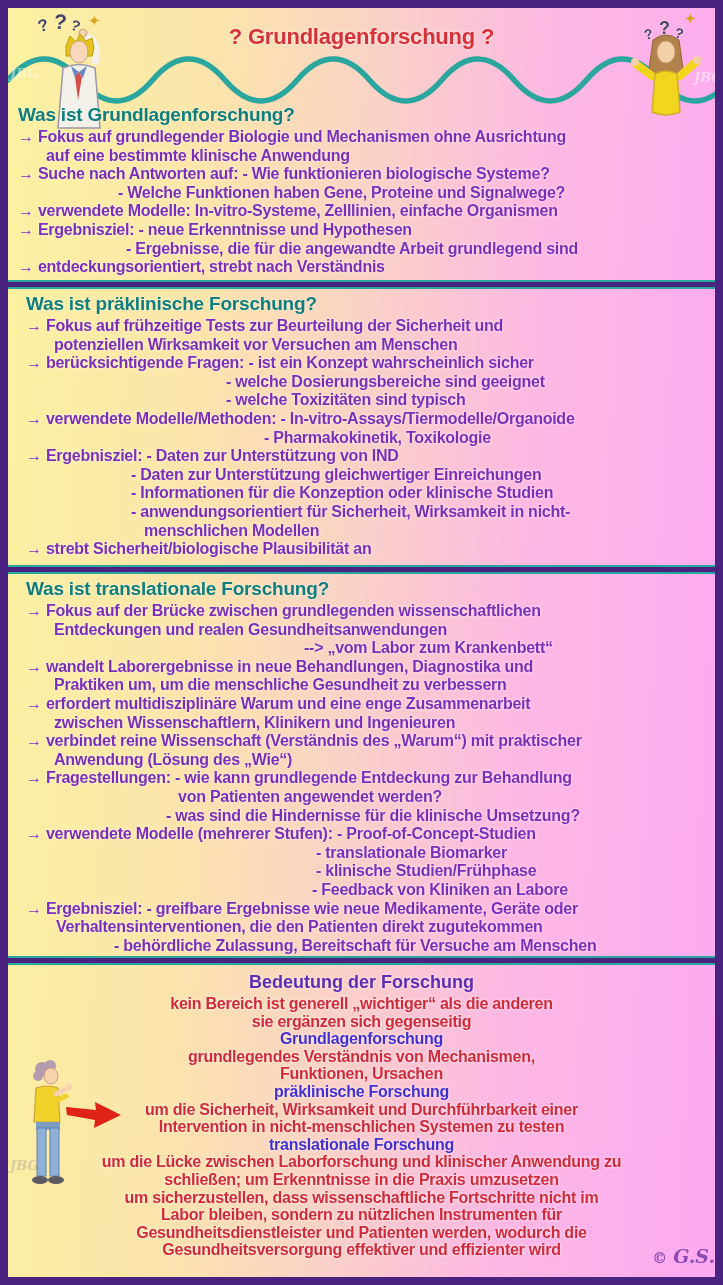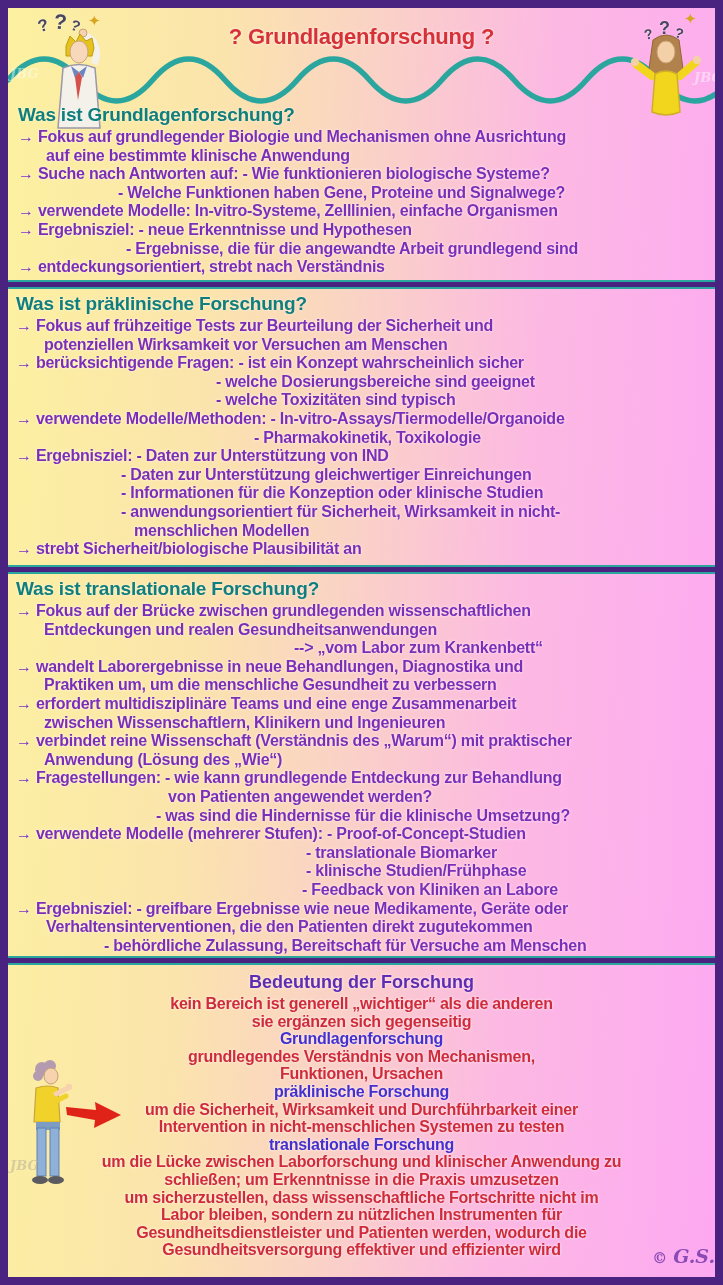--- a/index.html
+++ b/index.html
@@ -4,21 +4,21 @@
 <style>
   html,body{margin:0;padding:0;background:#fff;}
   body{width:723px;height:1285px;overflow:hidden;}
   .poster{
     box-sizing:border-box;width:723px;height:1285px;
     border:8px solid #4a2380;
     background:linear-gradient(93deg,#fcf1a0 0%,#fbe4ac 28%,#fad2c6 48%,#fcb9e2 70%,#fda9f2 100%);
     display:flex;flex-direction:column;position:relative;overflow:hidden;
     font-family:"Liberation Sans","DejaVu Sans",sans-serif;font-weight:bold;
   }
-  .panel{flex:none;position:relative;box-sizing:border-box;padding:0 8px;z-index:1;}
+  .panel{flex:none;position:relative;box-sizing:border-box;padding:0 18px;z-index:1;}
   .p1{height:272px;padding:0;}
   .p2{height:276px;}
   .p3{height:382px;}
   .p4{height:312px;text-align:center;padding-top:4px;}
   .divider{flex:none;height:9px;background:#4a2380;border-top:2px solid #2aa69e;border-bottom:2px solid #2aa69e;box-sizing:border-box;z-index:2;}
   .title-zone{height:92px;box-sizing:border-box;padding-top:15px;position:relative;}
   .title-line{color:#d53137;font-size:22px;line-height:27px;text-align:center;letter-spacing:-0.2px;text-shadow:0 0 3px rgba(255,255,255,.85);position:relative;z-index:4;}
   .p1-body{padding:0 10px;position:relative;z-index:4;}
   .sec-h{color:#107e7c;font-size:19px;line-height:22px;margin:4px 0 2px;letter-spacing:-0.2px;text-shadow:0 0 3px rgba(255,255,255,.7);}
   .tline{color:#7d2eb8;font-size:16px;line-height:18.6px;letter-spacing:-0.25px;white-space:nowrap;text-shadow:0 0 3px rgba(255,255,255,.9);}
@@ -118,21 +118,21 @@
   <div class="divider"></div>
 
   <div class="panel p3">
     <div class="sec-h">Was ist translationale Forschung?</div>
     <div>
         <div class="tline">→ Fokus auf der Brücke zwischen grundlegenden wissenschaftlichen</div>
         <div class="tline" style="padding-left: 28px;">Entdeckungen und realen Gesundheitsanwendungen</div>
         <div class="tline" style="padding-left: 278px;">--&gt; „vom Labor zum Krankenbett“</div>
         <div class="tline">→ wandelt Laborergebnisse in neue Behandlungen, Diagnostika und</div>
         <div class="tline" style="padding-left: 28px;">Praktiken um, um die menschliche Gesundheit zu verbessern</div>
-        <div class="tline">→ erfordert multidisziplinäre Teams und eine enge Zusammenarbeit</div>
+        <div class="tline">→ erfordert multidisziplinäre Warum und eine enge Zusammenarbeit</div>
         <div class="tline" style="padding-left: 28px;">zwischen Wissenschaftlern, Klinikern und Ingenieuren</div>
         <div class="tline">→ verbindet reine Wissenschaft (Verständnis des „Warum“) mit praktischer</div>
         <div class="tline" style="padding-left: 28px;">Anwendung (Lösung des „Wie“)</div>
         <div class="tline">→ Fragestellungen: - wie kann grundlegende Entdeckung zur Behandlung</div>
         <div class="tline" style="padding-left: 152px;">von Patienten angewendet werden?</div>
         <div class="tline" style="padding-left: 140px;">- was sind die Hindernisse für die klinische Umsetzung?</div>
         <div class="tline">→ verwendete Modelle (mehrerer Stufen): - Proof-of-Concept-Studien</div>
         <div class="tline" style="padding-left: 290px;">- translationale Biomarker</div>
         <div class="tline" style="padding-left: 290px;">- klinische Studien/Frühphase</div>
         <div class="tline" style="padding-left: 286px;">- Feedback von Kliniken an Labore</div>

